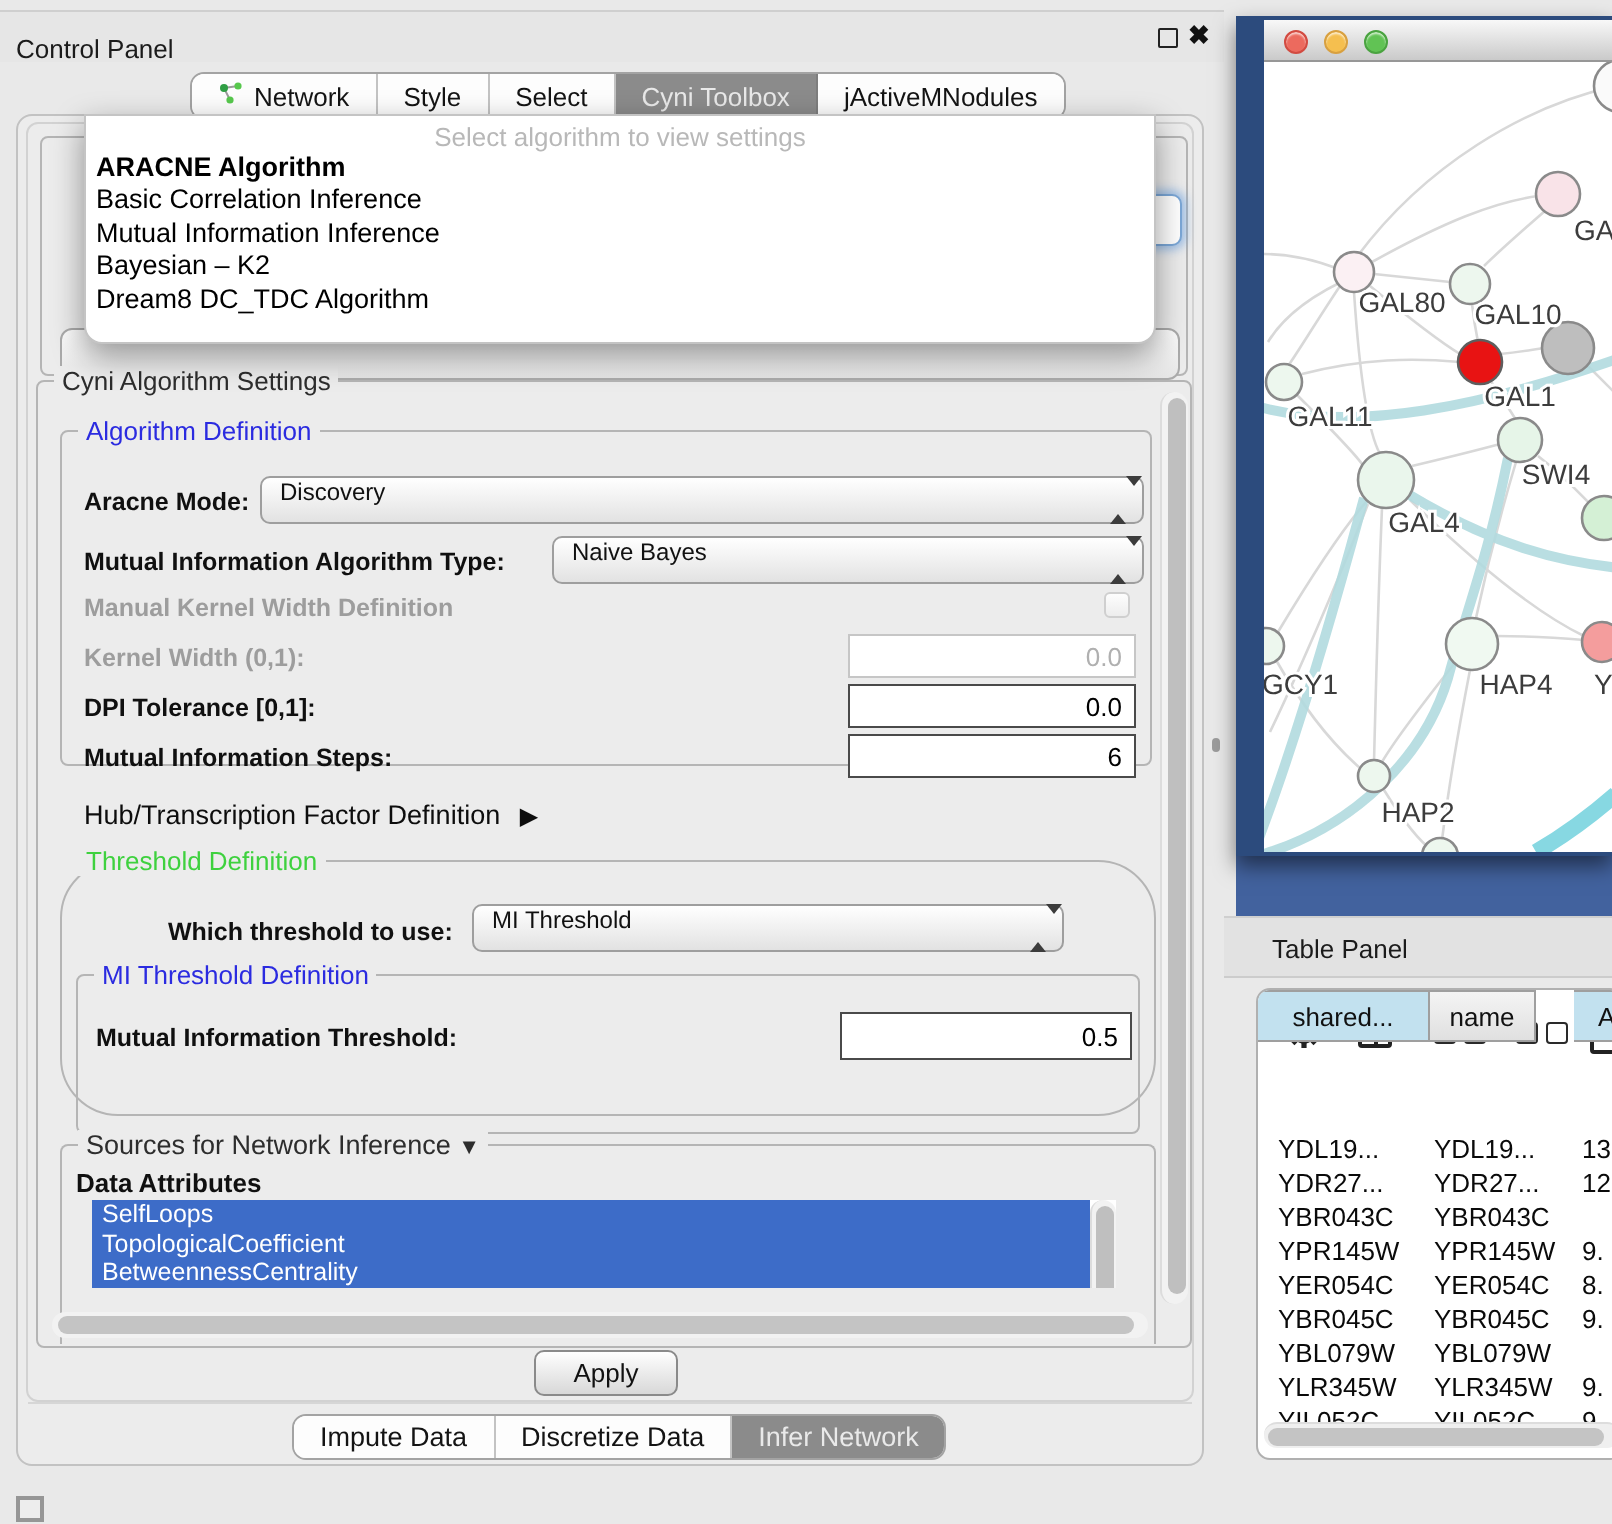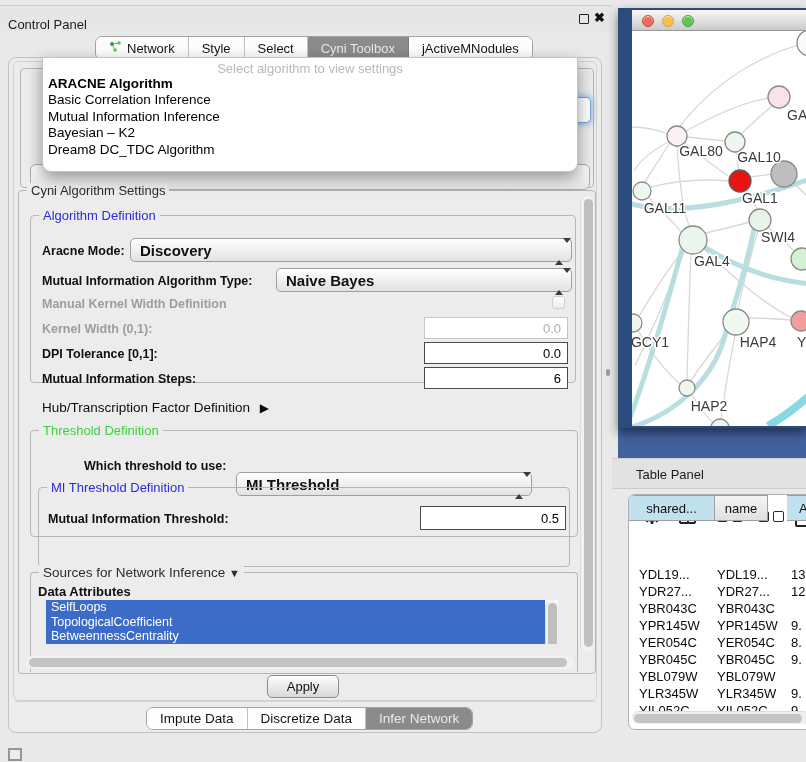--- a/index.html
+++ b/index.html
@@ -16,21 +16,21 @@
   .tab:last-child { border-right:none; }
   .tab.sel { background:#8B8B8B; color:#E9E9E9; border-right-color:#7e7e7e; }
   .outer-panel { left:8px; top:57px; width:594px; height:676px; background:#ECECEC; border:1px solid #c2c2c2; border-radius:8px; }
   .inner-panel { left:13px; top:61px; width:584px; height:640px; background:#ECECEC; border:1px solid #d2d2d2; border-radius:6px; }
   .fieldset { border:1px solid #b5b5b5; border-radius:4px; }
   .legend { position:absolute; top:-8px; left:8px; background:#ECECEC; padding:0 4px; font-size:13px; color:#2d2d2d; white-space:nowrap; }
   .legend.blue { color:#2B2BE0; }
   .legend.green { color:#3ED13E; }
   .lbl { font-size:12.5px; font-weight:bold; color:#101010; white-space:nowrap; }
   .lbl.dis { color:#9d9d9d; }
-  .combo { height:24px; border:1px solid #9e9e9e; border-radius:5px; background:linear-gradient(#ffffff,#e2e2e2); font-size:15px; display:flex; align-items:center; padding:0 22px 0 9px;font-weight:bold; }
+  .combo { height:24px; border:1px solid #9e9e9e; border-radius:5px; background:linear-gradient(#ffffff,#e2e2e2); font-size:12px; display:flex; align-items:flex-start; padding:0 22px 0 9px; }
   .combo .arrows { position:absolute; right:8px; top:4px; width:8px; }
   .arr-up { width:0;height:0;border-left:4px solid transparent;border-right:4px solid transparent;border-bottom:5px solid #3c3c3c; margin-bottom:3px;}
   .arr-dn { width:0;height:0;border-left:4px solid transparent;border-right:4px solid transparent;border-top:5px solid #3c3c3c;}
   .tf { height:22px; background:#fff; border:1px solid #4a4a4a; font-size:13px; color:#000; display:flex; align-items:center; justify-content:flex-end; padding:0 6px; }
   .tf.dis { border:1px solid #c6c6c6; color:#b0b0b0; }
   .checkbox { width:13px; height:13px; border:1px solid #cfcfcf; border-radius:3px; background:linear-gradient(#fdfdfd,#ededed); }
   
   .popup { left:42px; top:57px; width:536px; height:115px; background:#fff; border:1px solid #c4c4c4; border-radius:0 0 9px 9px; box-shadow:0 6px 16px rgba(0,0,0,.4); z-index:50; }
   .popup .ph { text-align:center; color:#b8b8b8; font-size:13px; padding-top:3px; }
   .popup .item { font-size:13.5px; color:#000; padding:0 0 0 5px; height:16.4px; line-height:16.4px; white-space:nowrap; }
@@ -134,25 +134,25 @@
 <div class="abs lbl" style="left:42px; top:347px;">DPI Tolerance [0,1]:</div>
 <div class="abs tf" style="left:424px; top:342px; width:144px;">0.0</div>
 <div class="abs lbl" style="left:42px; top:372px;">Mutual Information Steps:</div>
 <div class="abs tf" style="left:424px; top:367px; width:144px;">6</div>
 
 <div class="abs" style="left:42px; top:400px; font-size:13.5px; color:#0d0d0d;">
   <span>Hub/Transcription Factor Definition</span>
   <span style="font-size:12px; margin-left:6px;">▶</span>
 </div>
 
-<div class="abs fieldset" style="left:30px; top:430px; width:548px; height:107px;">
+<div class="abs fieldset" style="left:30px; top:430px; width:548px; height:128px;border-radius:29px;">
   <span class="legend green">Threshold Definition</span>
 </div>
 <div class="abs lbl" style="left:84px; top:459px;">Which threshold to use:</div>
-<div class="abs combo" style="left:236px; top:452px; width:296px;margin-top:20px;">
+<div class="abs combo" style="left:236px; top:452px; width:296px;">
   <span>MI Threshold</span>
   <span class="arrows"><span class="arr-up"></span><span class="arr-dn"></span></span>
 </div>
 <div class="abs fieldset" style="left:38px; top:487px; width:532px; height:80px;">
   <span class="legend blue">MI Threshold Definition</span>
 </div>
 <div class="abs lbl" style="left:48px; top:512px;">Mutual Information Threshold:</div>
 <div class="abs tf" style="left:420px; top:506px; width:146px; height:24px;">0.5</div>
 
 <div class="abs fieldset" style="left:30px; top:572px; width:548px; height:100px; border-bottom:none; border-bottom-left-radius:0; border-bottom-right-radius:0;">

